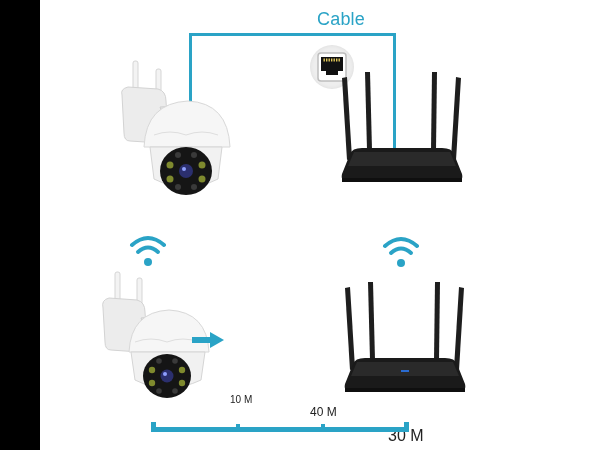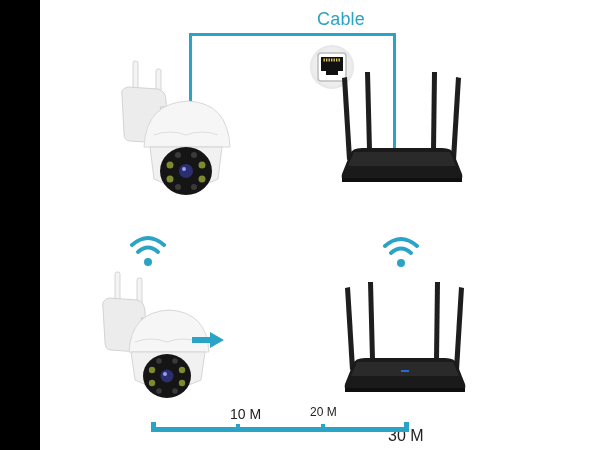--- a/index.html
+++ b/index.html
@@ -163,22 +163,22 @@
         <path d="M124 5 L129 6 L124 88 L119 86 Z"></path>
       </g>
       <path d="M18 82 Q20 76 30 76 L110 76 Q120 76 122 82 L130 102 Q132 110 122 110 L18 110 Q8 110 10 102 Z" fill="#1a1a1a"></path>
       <path d="M22 80 L118 80 L124 94 L16 94 Z" fill="#2a2a2a"></path>
       <rect x="66" y="88" width="8" height="2" fill="#2a6bd0"></rect>
       <rect x="10" y="106" width="120" height="4" fill="#0f0f0f"></rect>
     </svg>
   </div>
 
   <div>
-    <span class="dist-label" style="left:190px; top:406px; font-size:14px;">10 M</span>
-    <span class="dist-label" style="left:270px; top:405px; font-size:12px;">20 M</span>
+    <span class="dist-label" style="left:190px; top:394px; font-size:10px;">10 M</span>
+    <span class="dist-label" style="left:270px; top:405px; font-size:12px;">40 M</span>
     <span class="dist-label" style="left:348px; top:402px; font-size:16px;margin-top:25px;">30 M</span>
 
     <div class="line" style="left:111px; top:427px; width:258px; height:5px;"></div>
     <div class="line" style="left:111px; top:422px; width:5px; height:10px;"></div>
     <div class="line" style="left:196px; top:424px; width:4px; height:6px;"></div>
     <div class="line" style="left:281px; top:424px; width:4px; height:6px;"></div>
     <div class="line" style="left:364px; top:422px; width:5px; height:10px;"></div>
   </div>
 </div>
 

